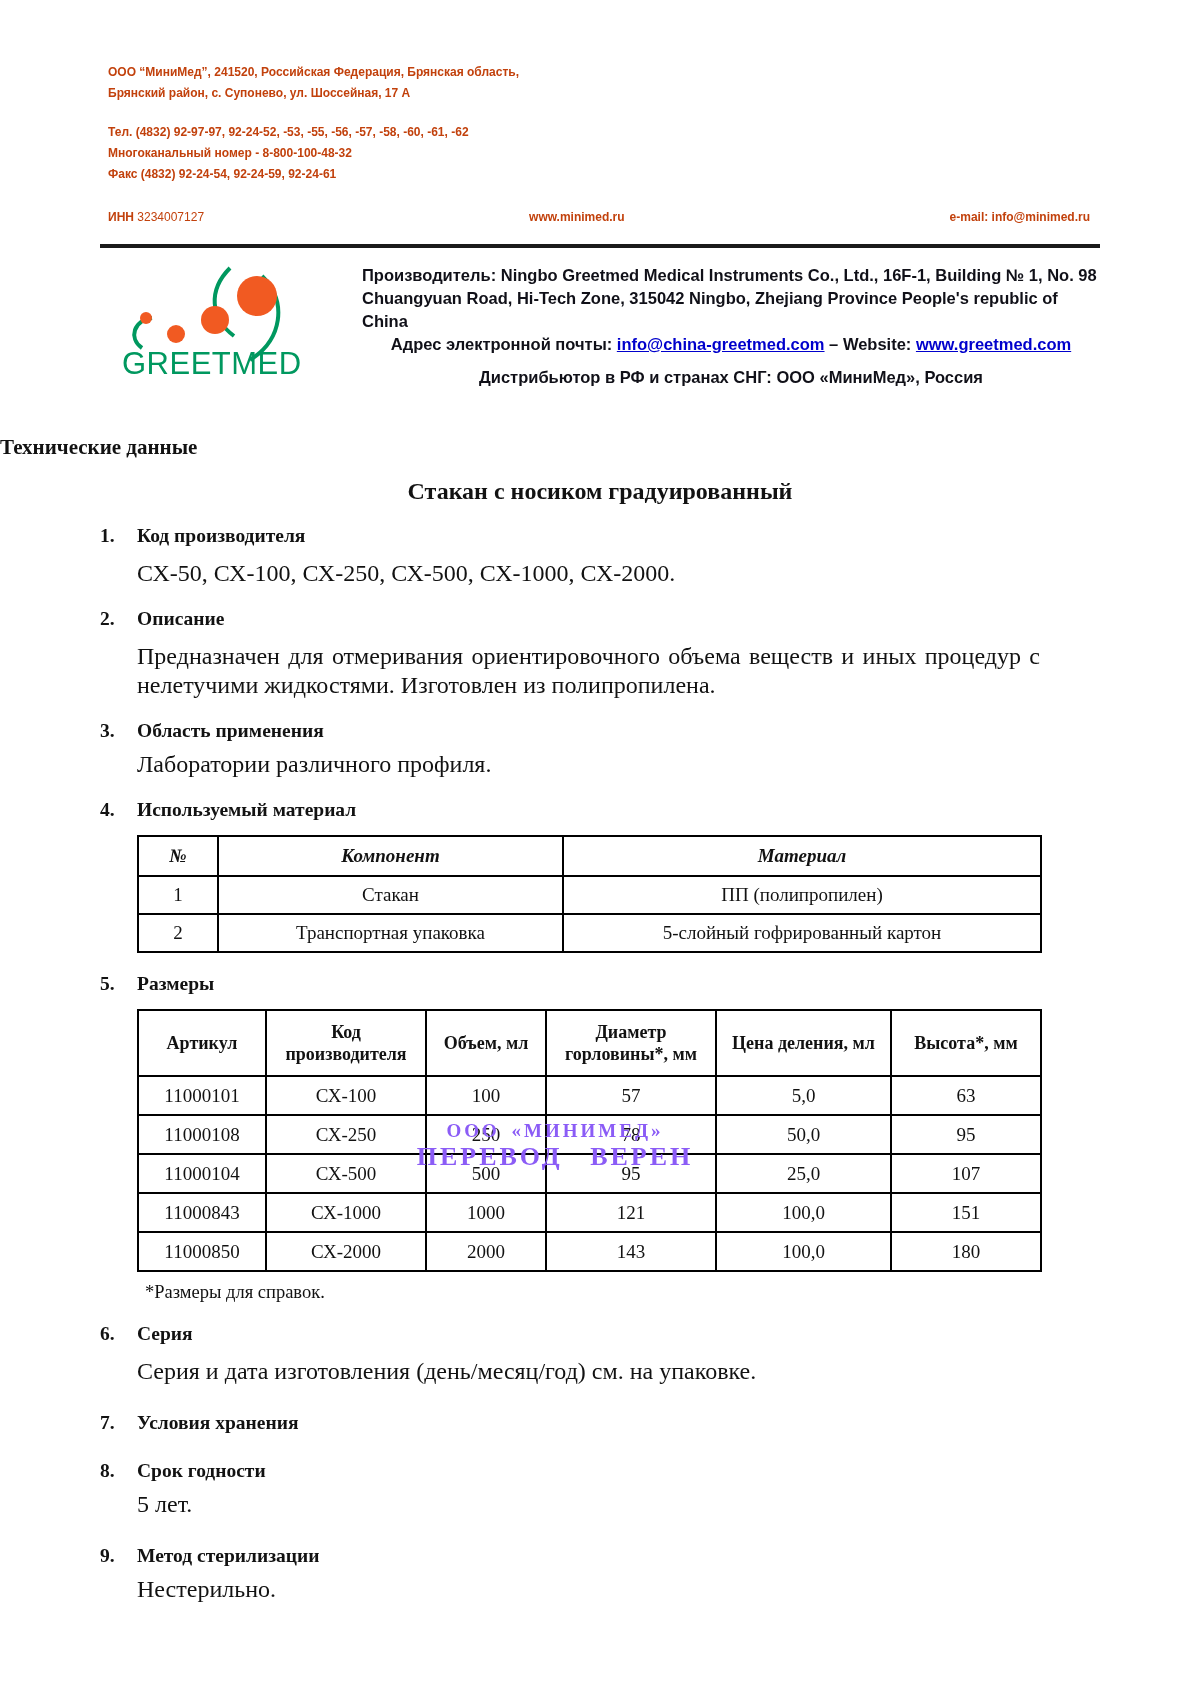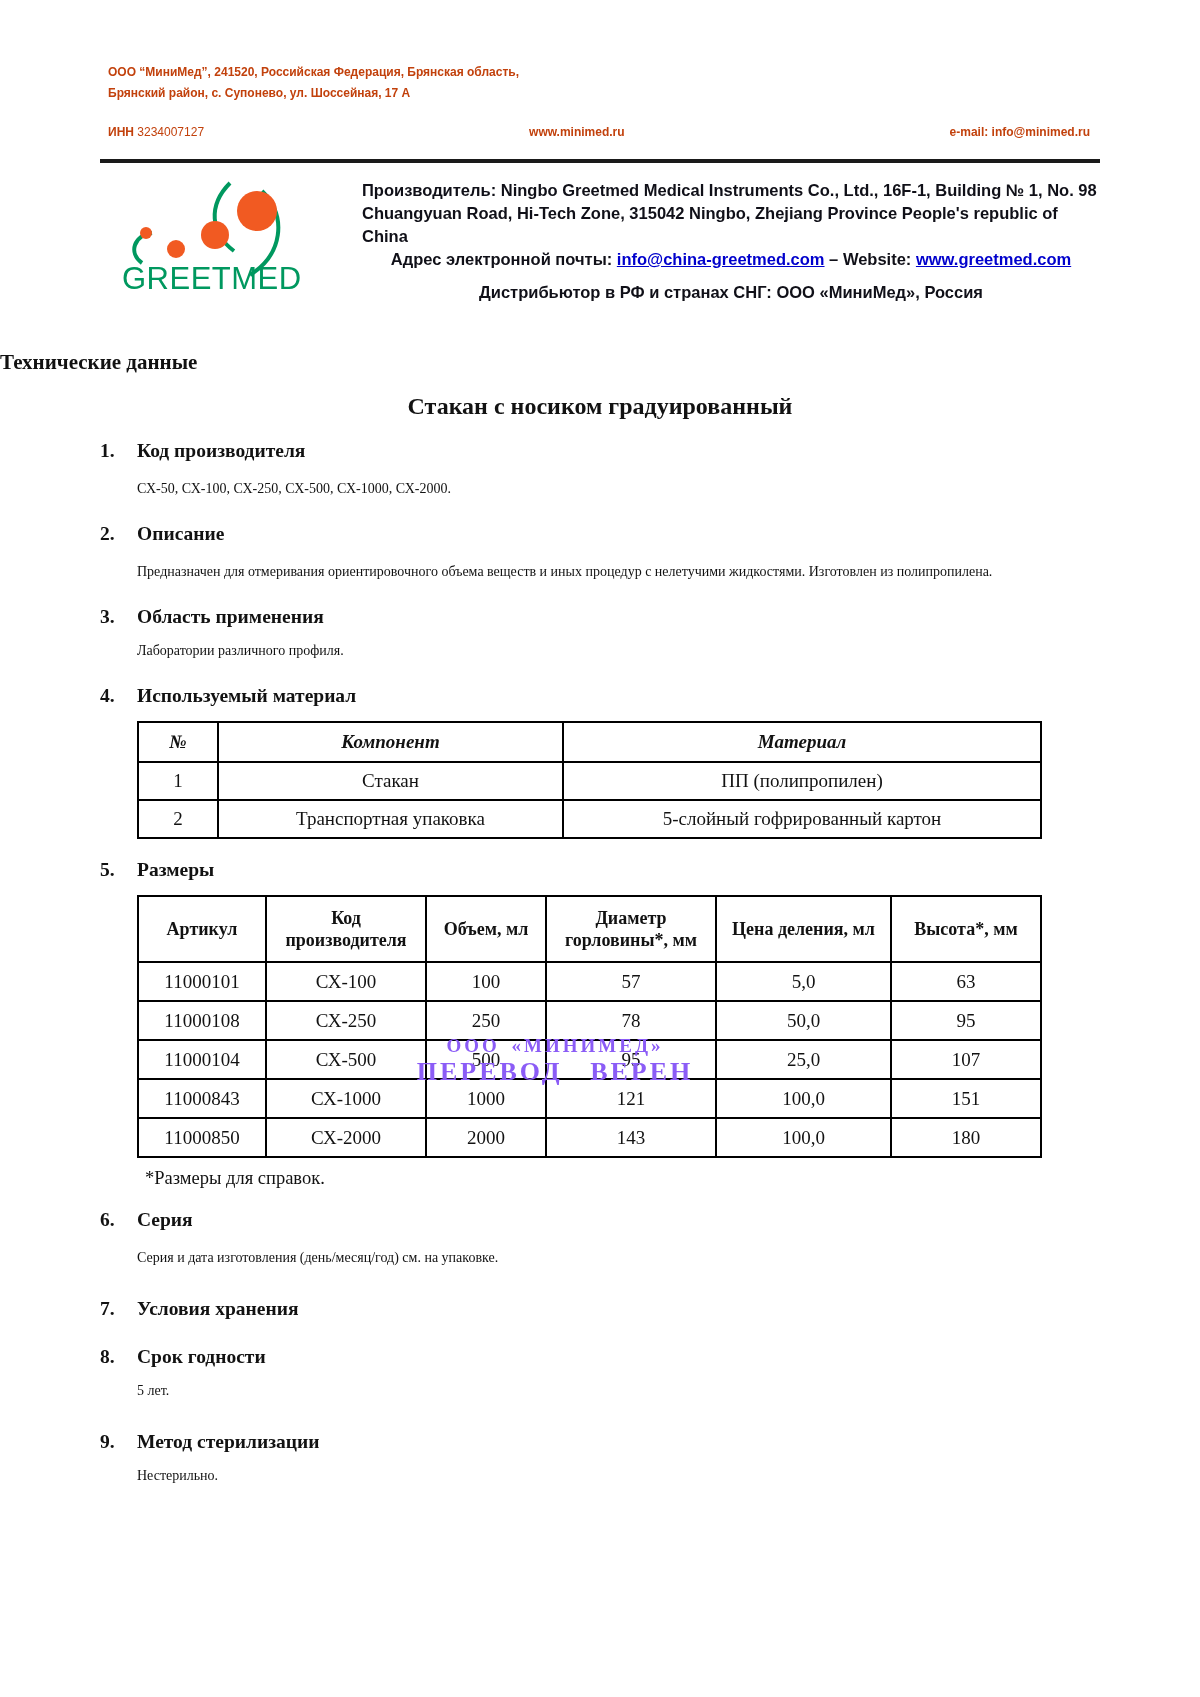--- a/index.html
+++ b/index.html
@@ -27,21 +27,21 @@
   .mfg-text .l3{text-align:center;}
   .mfg-text a{color:#0000cc;}
   .distributor{text-align:center;margin-top:10px;}
   
   .doc-title{text-align:left;font-weight:bold;font-size:21px;margin-top:46px;}
   .doc-subtitle{text-align:center;font-weight:bold;font-size:24px;margin-top:18px;}
   .content{position:relative;padding:0 160px 0 100px;}
   .sec{margin-top:20px;}
   .sec-head{display:flex;font-weight:bold;font-size:19.5px;}
   .sec-num{width:37px;flex:0 0 37px;}
-  .sec-body{margin:12px 0 0 37px;font-size:14px;line-height:29px;width:903px;}
+  .sec-body{margin:12px 0 0 37px;font-size:24px;line-height:29px;width:903px;}
   .just{text-align:justify;}
   
   .stamp{position:absolute;left:405px;top:595px;color:#8b5cf6;font-weight:bold;text-align:center;width:300px;}
   .stamp .st1{font-size:19px;letter-spacing:3px;word-spacing:4px;}
   .stamp .st2{font-size:26px;letter-spacing:3px;word-spacing:18px;margin-top:0;}
   
   table{border-collapse:collapse;margin:14px 0 0 37px;table-layout:fixed;}
   th,td{border:2px solid #000;text-align:center;vertical-align:middle;font-size:19px;padding:3px 4px;}
   .tbl-material{width:903px;}
   .tbl-material th{font-style:italic;font-weight:bold;height:32px;}
@@ -55,20 +55,25 @@
 </head>
 <body>
 
 <div class="page">
 
   <div class="header">
     <div class="header-right">
       <div class="addr">
         <div>ООО “МиниМед”, 241520, Российская Федерация, Брянская область,</div>
         <div>Брянский район, с. Супонево, ул. Шоссейная, 17 А</div>
+      </div>
+      <div class="phones">
+        <div>Тел. (4832) 92-97-97, 92-24-52, -53, -55, -56, -57, -58, -60, -61, -62</div>
+        <div>Многоканальный номер - 8-800-100-48-32</div>
+        <div>Факс (4832) 92-24-54, 92-24-59, 92-24-61</div>
       </div>
       <div class="inn-row">
         <div><span>ИНН</span> <span class="inn-val">3234007127</span></div>
         <div>www.minimed.ru</div>
         <div>e-mail: info@minimed.ru</div>
       </div>
     </div>
   </div>
 
   <div class="rule"></div>

